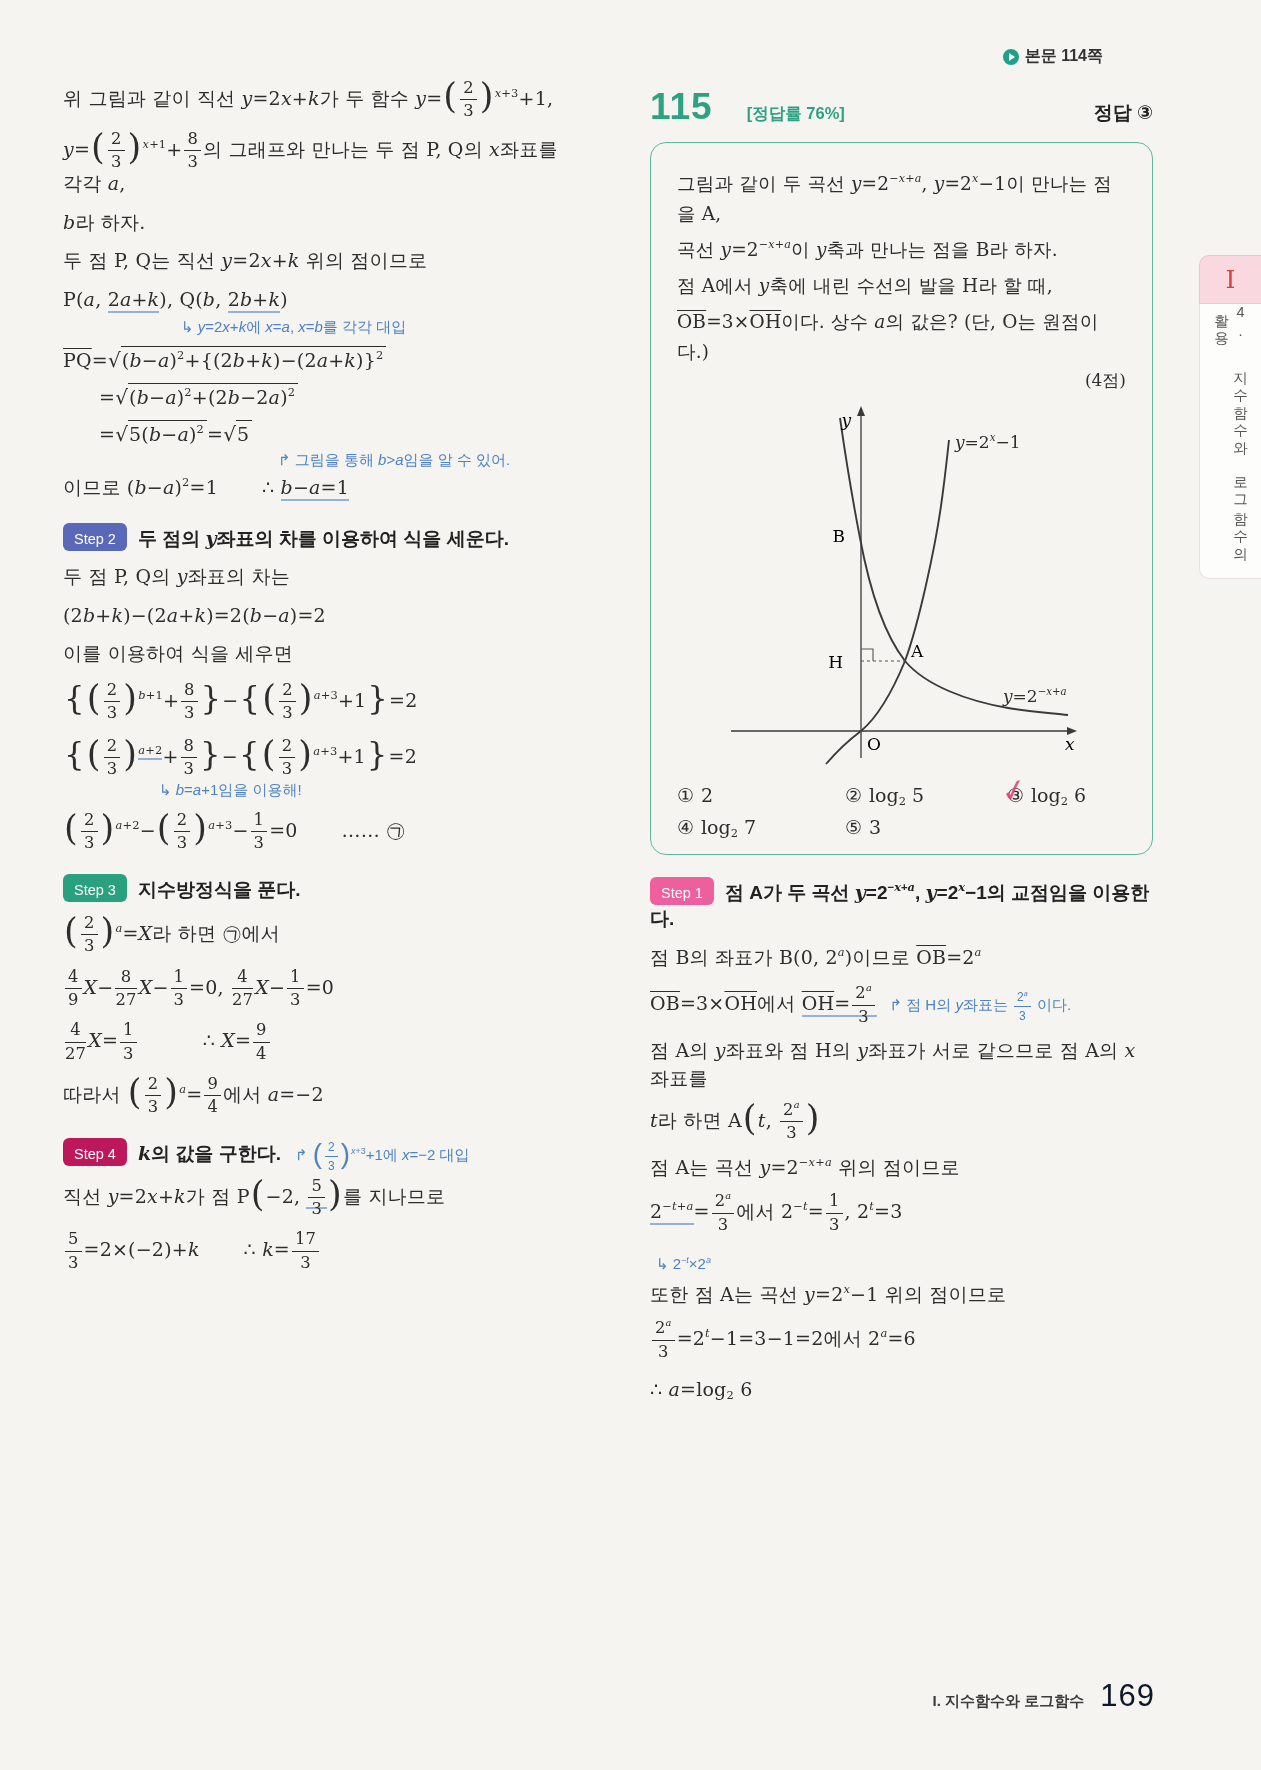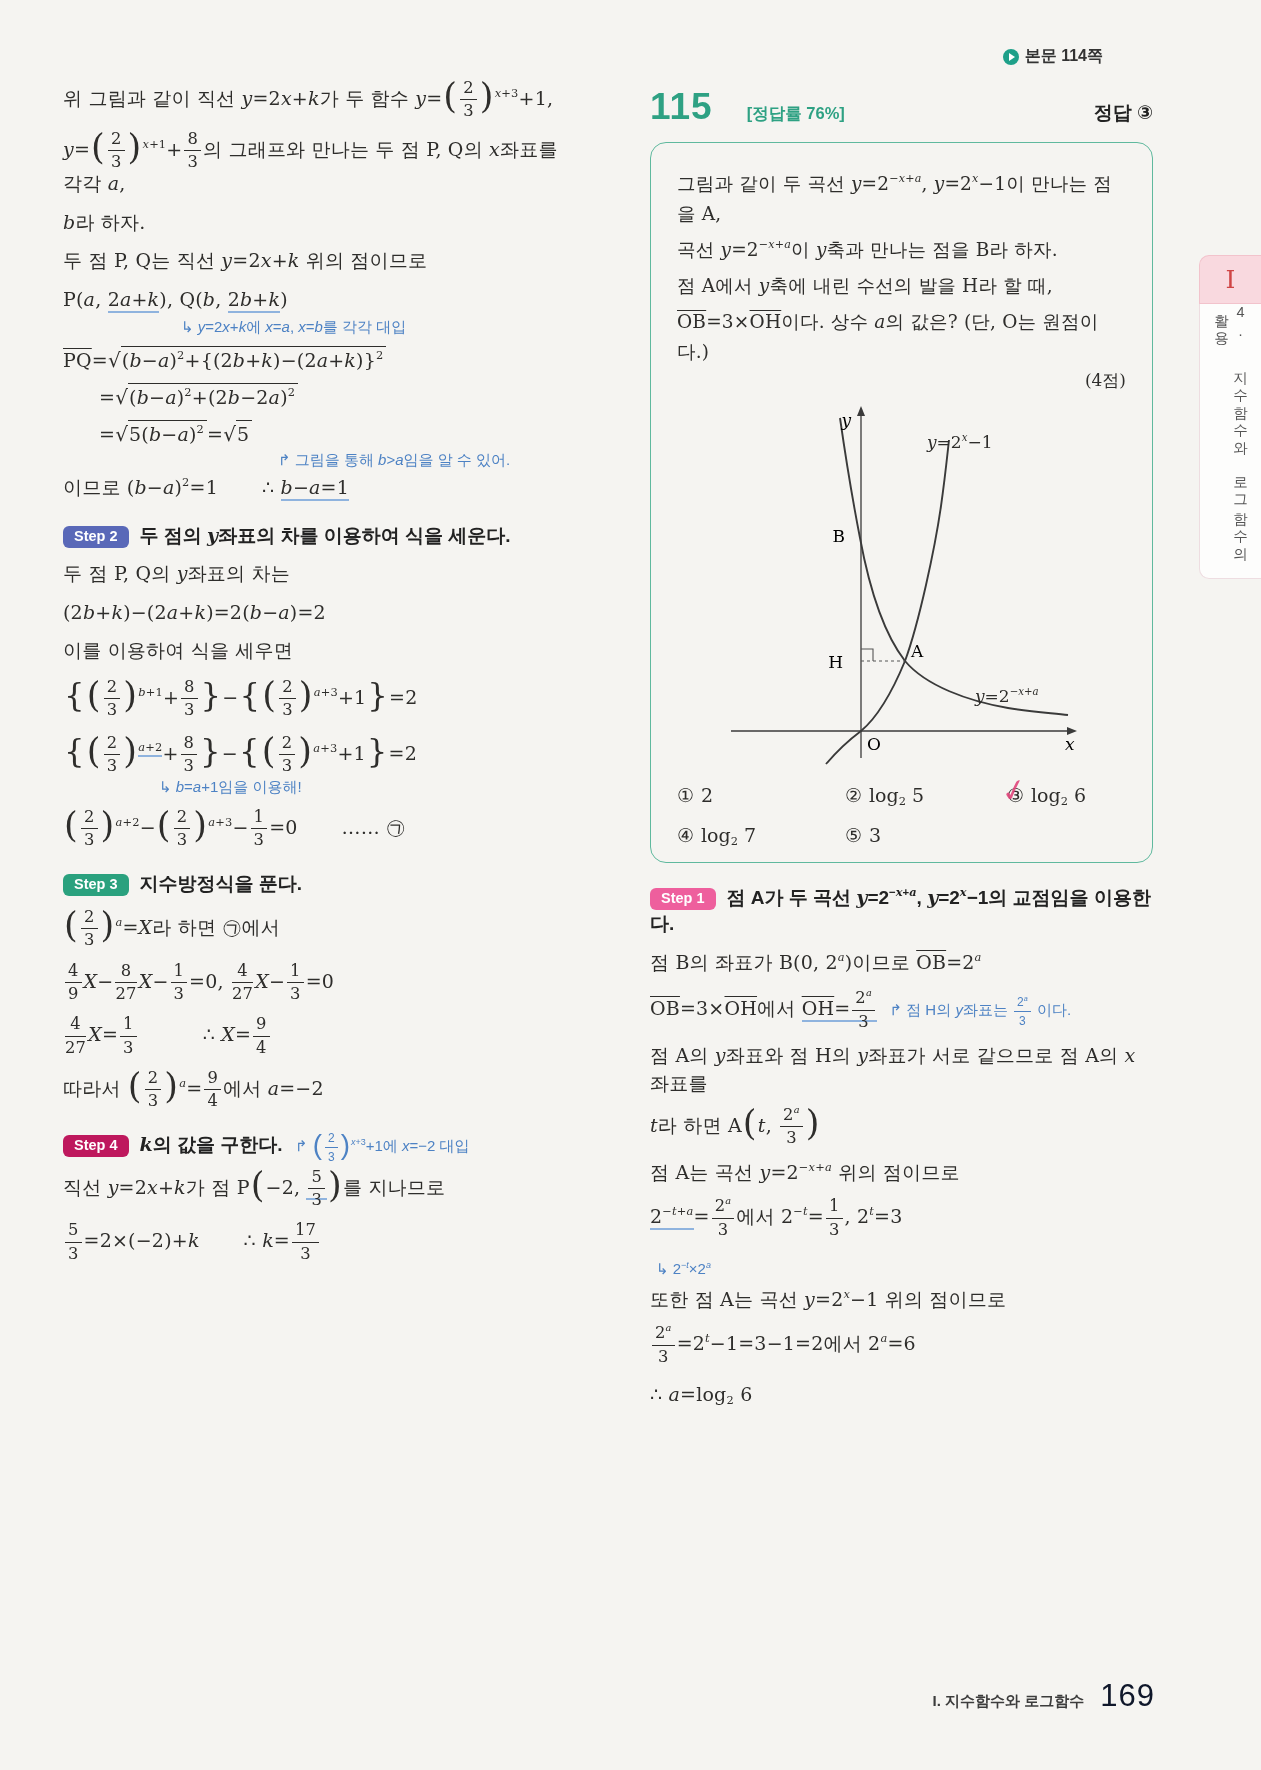--- a/index.html
+++ b/index.html
@@ -30,21 +30,21 @@
   .vin{border-top:1.5px solid currentColor;padding:2px 3px 0 1px;}
 
   
   .note{color:#4d82c4;font-family:"Liberation Sans","DejaVu Sans",sans-serif;font-size:15px;letter-spacing:0;}
   .note .fr{font-size:.8em;}
   .note-line{margin-top:3px;font-size:15px;}
   .ul-b{border-bottom:2px solid #8fb3de;padding-bottom:1px;}
 
   
   .step-line{margin-top:22px;margin-bottom:4px;font-family:"Liberation Sans","DejaVu Sans",sans-serif;}
-  .step-badge{display:inline-block;color:#fff;font-size:14.5px;font-weight:700;padding:2px 11px 4px;border-radius:6px;margin-right:11px;vertical-align:1px;}
+  .step-badge{display:inline-block;color:#fff;font-size:14.5px;font-weight:400;padding:8px 11px 4px;border-radius:6px;margin-right:11px;vertical-align:1px;}
   .step-title{font-size:19px;font-weight:700;color:#222;}
   .step-title i{font-family:"DejaVu Serif",serif;}
 
   
   .col-left{position:absolute;left:63px;top:80px;width:505px;}
   .col-right{position:absolute;left:650px;top:86px;width:503px;}
 
   
   .p-head{display:flex;align-items:baseline;font-family:"Liberation Sans","DejaVu Sans",sans-serif;}
   .p-num{font-size:37px;font-weight:800;color:#2ea183;letter-spacing:1px;}
@@ -52,24 +52,24 @@
   .p-ans{margin-left:auto;font-size:19px;font-weight:700;color:#222;}
 
   
   .p-box{margin-top:14px;border:1.6px solid #5fb99e;border-radius:16px;padding:20px 26px 16px;}
   .stmt .ln{margin-top:6px;font-size:18.5px;line-height:1.62;}
   .points{text-align:right;font-size:17px;margin-top:2px;}
 
   
   .fig{position:relative;width:420px;height:372px;margin:6px 0 2px 6px;}
   .fig svg{position:absolute;left:0;top:0;}
-  .curve-label{position:absolute;font-size:17px;white-space:nowrap;color:#2e2d2b;}
-
-  
-  .choices{display:grid;grid-template-columns:168px 162px 1fr;row-gap:18px;margin-top:14px;font-size:19px;}
+  .curve-label{position:absolute;font-size:17px;white-space:nowrap;color:#2e2d2b;margin-left:28px;}
+
+  
+  .choices{display:grid;grid-template-columns:168px 162px 1fr;row-gap:10px;margin-top:14px;font-size:19px;}
   .choice{white-space:nowrap;}
   .cnum{position:relative;display:inline-block;margin-right:7px;}
   .check{position:absolute;left:-6px;top:-12px;color:#e0457b;font-size:31px;font-weight:700;transform:rotate(-12deg);font-family:"DejaVu Sans",sans-serif;opacity:.9;}
 
   .sol .ln{font-size:19px;}
 
   
   .page-ref{position:absolute;top:46px;right:158px;display:flex;align-items:center;font-family:"Liberation Sans","DejaVu Sans",sans-serif;font-weight:700;font-size:16px;color:#333;}
   .ref-icon{width:16px;height:16px;border-radius:50%;background:#1ea089;display:inline-flex;align-items:center;justify-content:center;margin-right:6px;}
   .ref-icon::after{content:"";display:block;width:0;height:0;border-left:6px solid #fff;border-top:4px solid transparent;border-bottom:4px solid transparent;margin-left:2px;}

